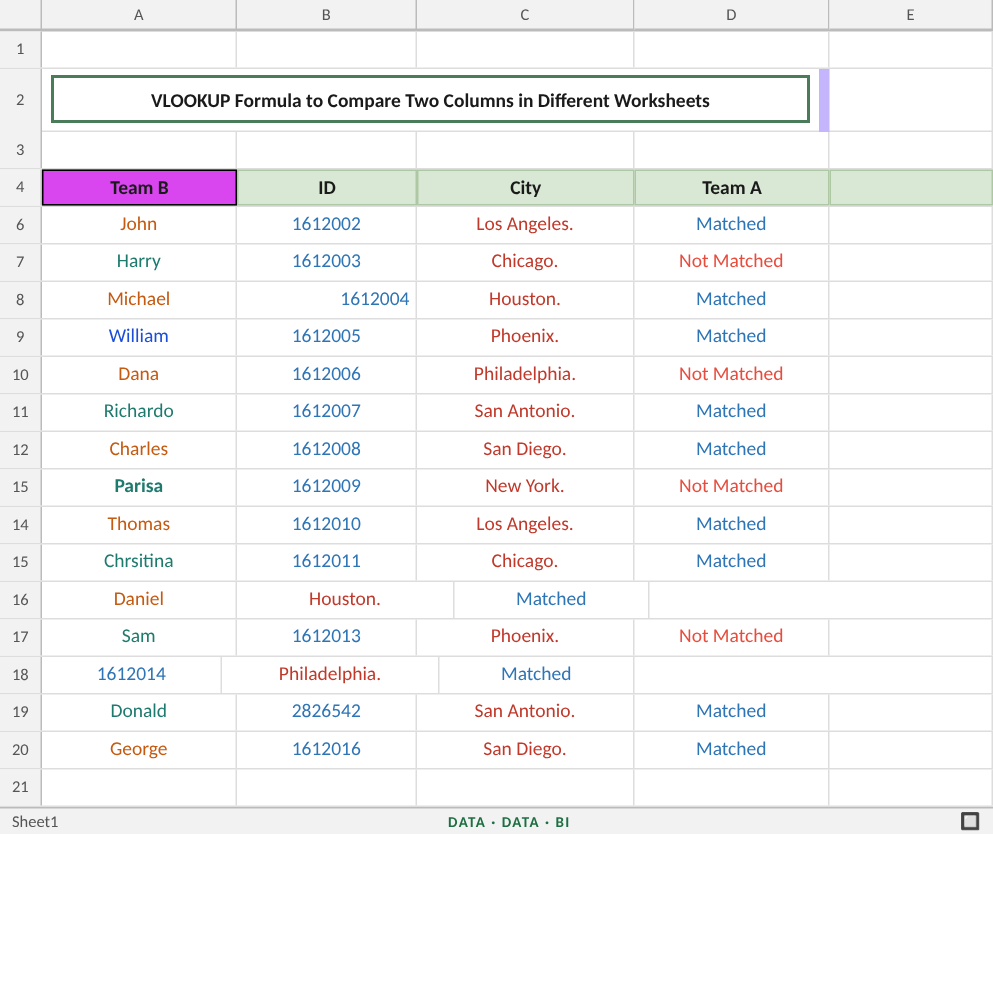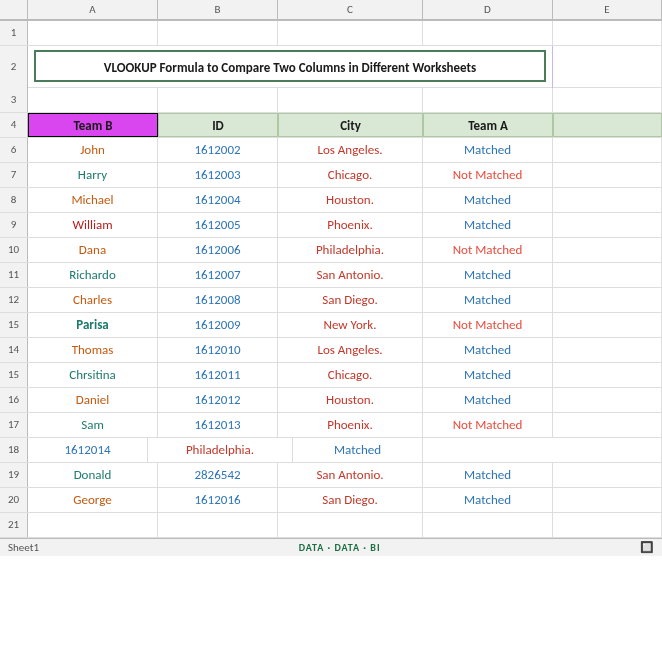--- a/index.html
+++ b/index.html
@@ -135,21 +135,21 @@
       <div class="rn">1</div>
       <div class="cell col-b"></div>
       <div class="cell col-c"></div>
       <div class="cell col-d"></div>
       <div class="cell col-e"></div>
       <div class="cell" style="flex:1"></div>
     </div>
 
     <div class="sheet-row" style="height:42px; border-bottom: 1px solid #ddd;">
       <div class="rn" style="height:42px; line-height:42px;">2</div>
-      <div class="cell" style="width:525px; min-width:525px; height:42px; padding:0; border-right:1px solid #c4b5fd;">
+      <div class="cell" style="width:525px; min-width:525px; height:42px; padding:0; border-right:7px solid #c4b5fd;">
         <div style="border:2px solid #4a7c59; margin:4px 6px; height:32px; line-height:32px; text-align:center; font-weight:bold; font-size:13px; color:#1a1a1a;">VLOOKUP Formula to Compare Two Columns in Different Worksheets</div>
       </div>
       <div class="cell" style="flex:1; height:42px;"></div>
     </div>
 
     <div class="sheet-row">
       <div class="rn">3</div>
       <div class="cell col-b"></div>
       <div class="cell col-c"></div>
       <div class="cell col-d"></div>
@@ -181,28 +181,28 @@
         <div class="rn">7</div>
         <div class="cell col-b" style="color: rgb(31, 122, 110);">Harry</div>
         <div class="cell col-c" style="color: rgb(46, 117, 182);">1612003</div>
         <div class="cell col-d" style="color: rgb(192, 57, 43);">Chicago.</div>
         <div class="cell col-e" style="color: rgb(231, 76, 60);">Not Matched</div>
         <div class="cell" style="flex: 1 1 0%;"></div>
       </div>
       <div class="sheet-row">
         <div class="rn">8</div>
         <div class="cell col-b" style="color: rgb(197, 90, 17);">Michael</div>
-        <div class="cell col-c" style="color: rgb(46, 117, 182);">1612004</div>
+        <div class="cell col-c" style="color: rgb(46, 117, 182); text-align: right;">1612004</div>
         <div class="cell col-d" style="color: rgb(192, 57, 43);">Houston.</div>
         <div class="cell col-e" style="color: rgb(46, 117, 182);">Matched</div>
         <div class="cell" style="flex: 1 1 0%;"></div>
       </div>
       <div class="sheet-row">
         <div class="rn">9</div>
-        <div class="cell col-b" style="color: #b91c1c;">William</div>
+        <div class="cell col-b" style="color: #1d4ed8;">William</div>
         <div class="cell col-c" style="color: rgb(46, 117, 182);">1612005</div>
         <div class="cell col-d" style="color: rgb(192, 57, 43);">Phoenix.</div>
         <div class="cell col-e" style="color: rgb(46, 117, 182);">Matched</div>
         <div class="cell" style="flex: 1 1 0%;"></div>
       </div>
       <div class="sheet-row">
         <div class="rn">10</div>
         <div class="cell col-b" style="color: rgb(197, 90, 17);">Dana</div>
         <div class="cell col-c" style="color: rgb(46, 117, 182);">1612006</div>
         <div class="cell col-d" style="color: rgb(192, 57, 43);">Philadelphia.</div>
@@ -245,21 +245,20 @@
         <div class="rn">15</div>
         <div class="cell col-b" style="color: rgb(31, 122, 110);">Chrsitina</div>
         <div class="cell col-c" style="color: rgb(46, 117, 182);">1612011</div>
         <div class="cell col-d" style="color: rgb(192, 57, 43);">Chicago.</div>
         <div class="cell col-e" style="color: rgb(46, 117, 182);">Matched</div>
         <div class="cell" style="flex: 1 1 0%;"></div>
       </div>
       <div class="sheet-row">
         <div class="rn">16</div>
         <div class="cell col-b" style="color: rgb(197, 90, 17);">Daniel</div>
-        <div class="cell col-c" style="color: rgb(46, 117, 182);">1612012</div>
         <div class="cell col-d" style="color: rgb(192, 57, 43);">Houston.</div>
         <div class="cell col-e" style="color: rgb(46, 117, 182);">Matched</div>
         <div class="cell" style="flex: 1 1 0%;"></div>
       </div>
       <div class="sheet-row">
         <div class="rn">17</div>
         <div class="cell col-b" style="color: rgb(31, 122, 110);">Sam</div>
         <div class="cell col-c" style="color: rgb(46, 117, 182);">1612013</div>
         <div class="cell col-d" style="color: rgb(192, 57, 43);">Phoenix.</div>
         <div class="cell col-e" style="color: rgb(231, 76, 60);">Not Matched</div>

